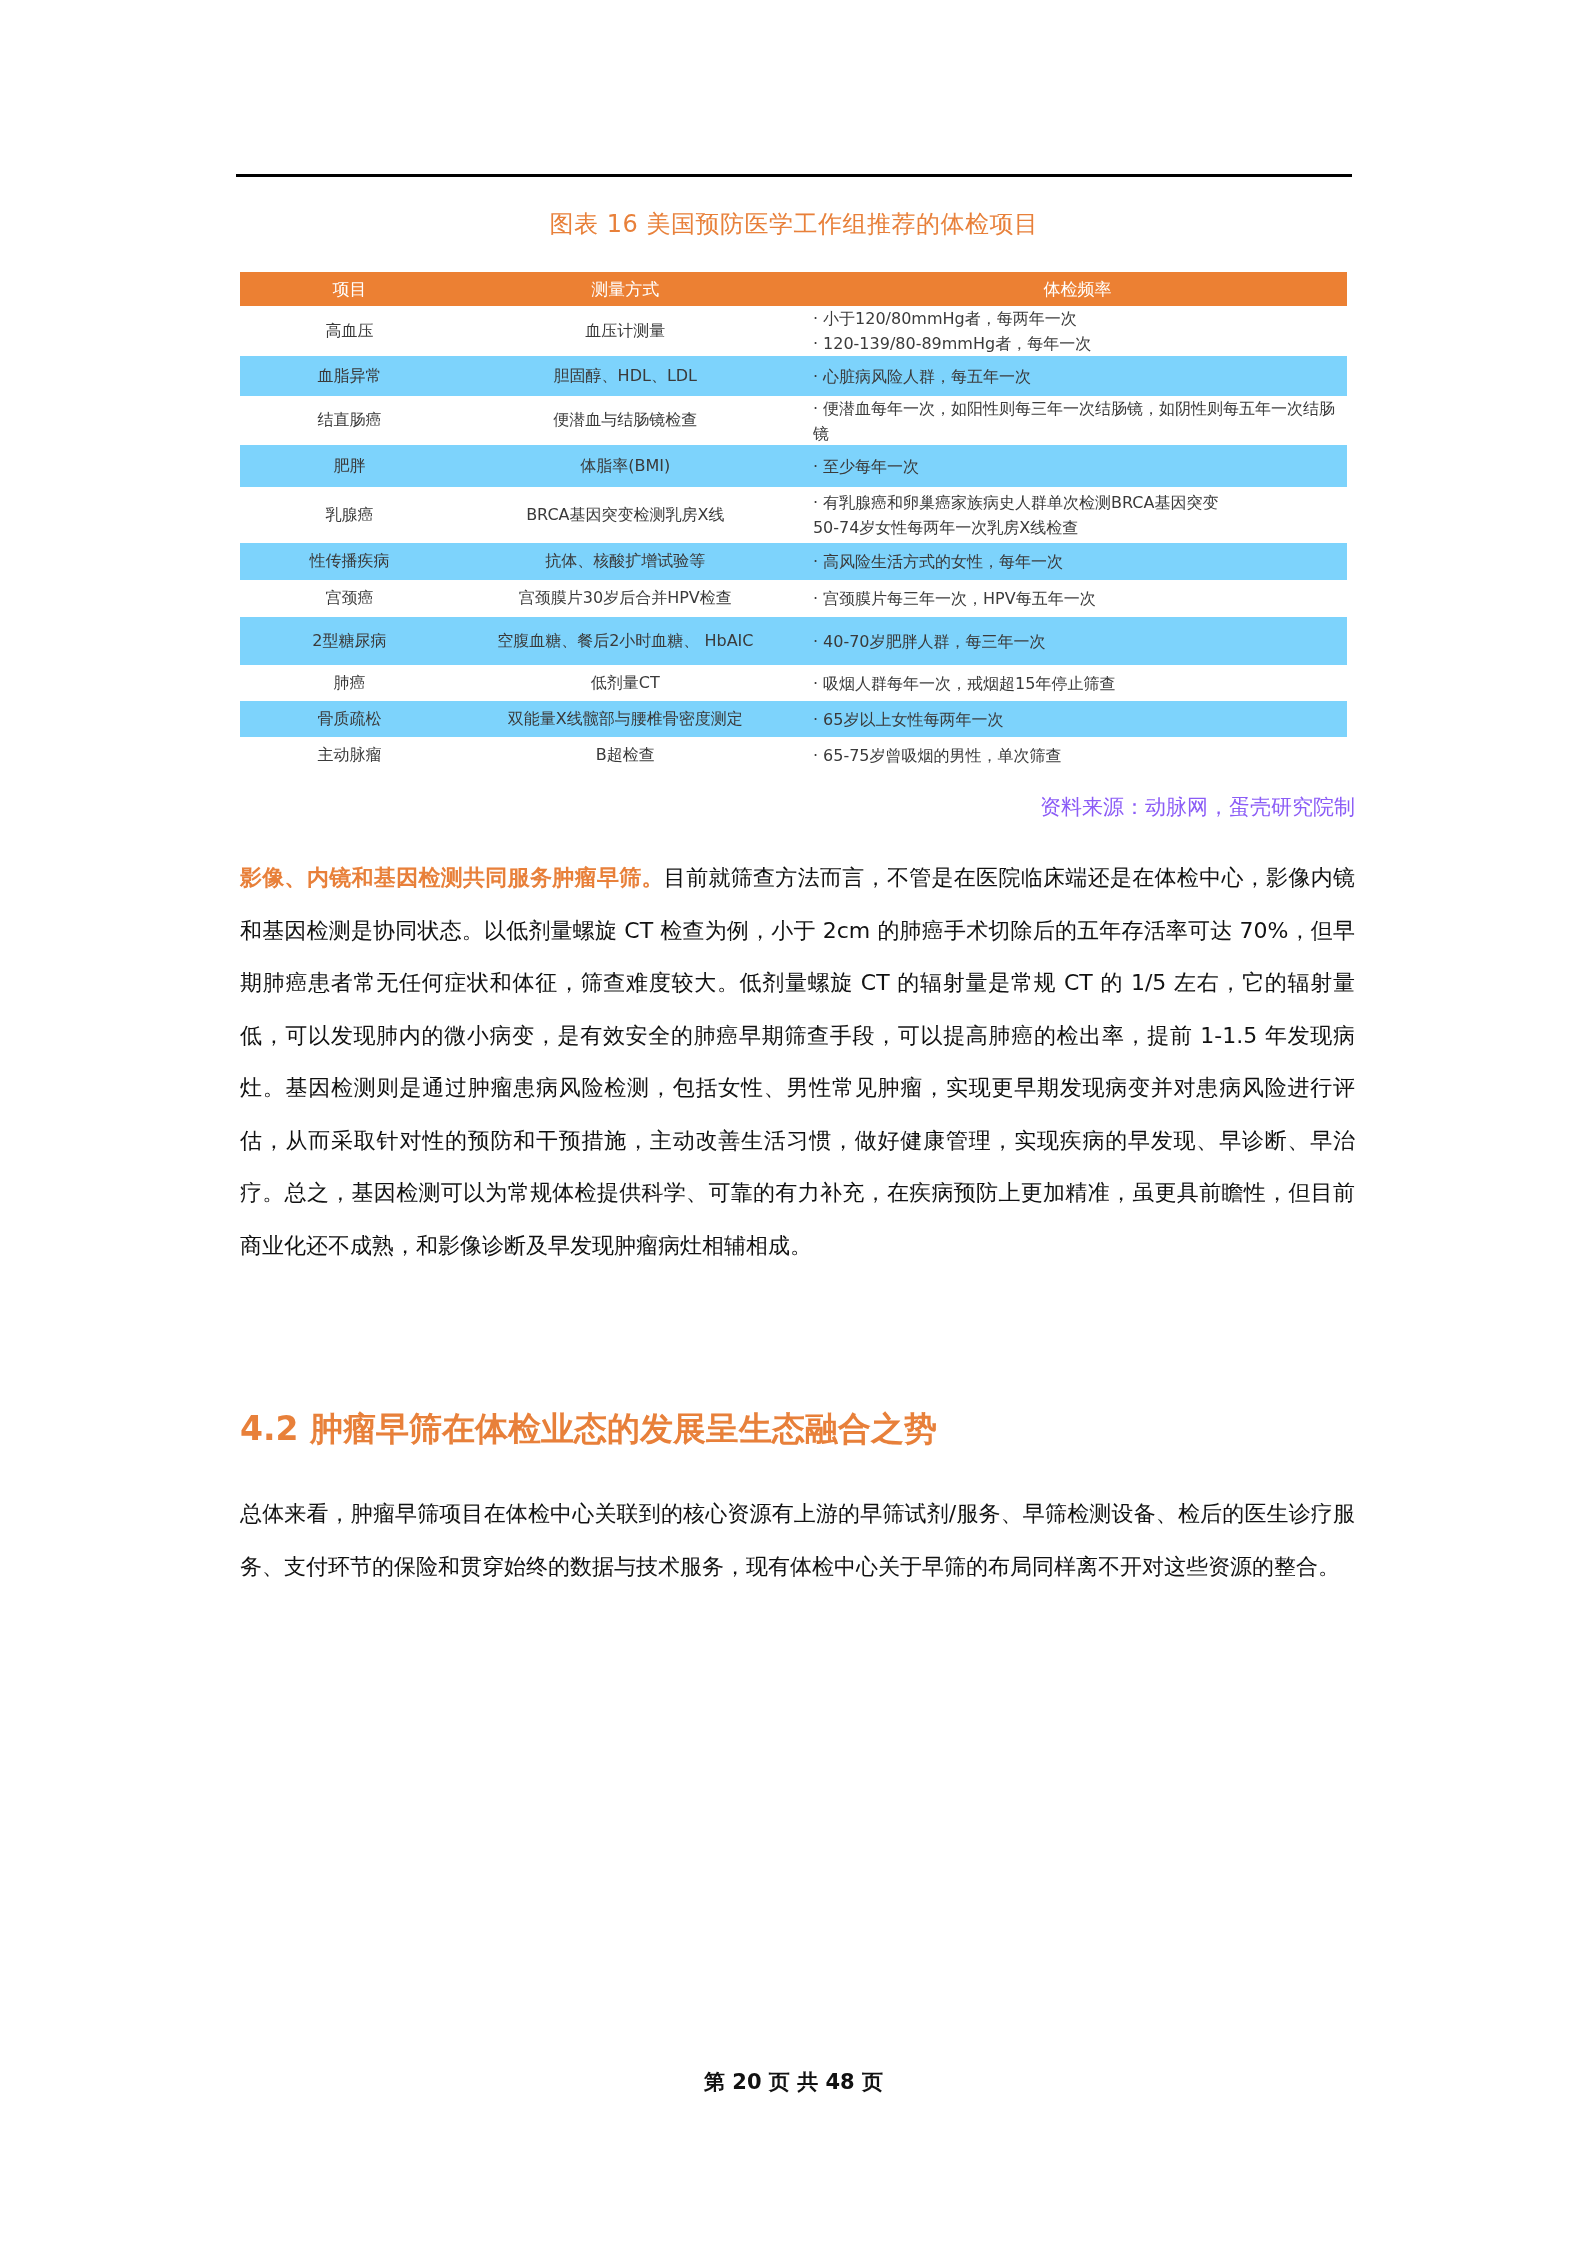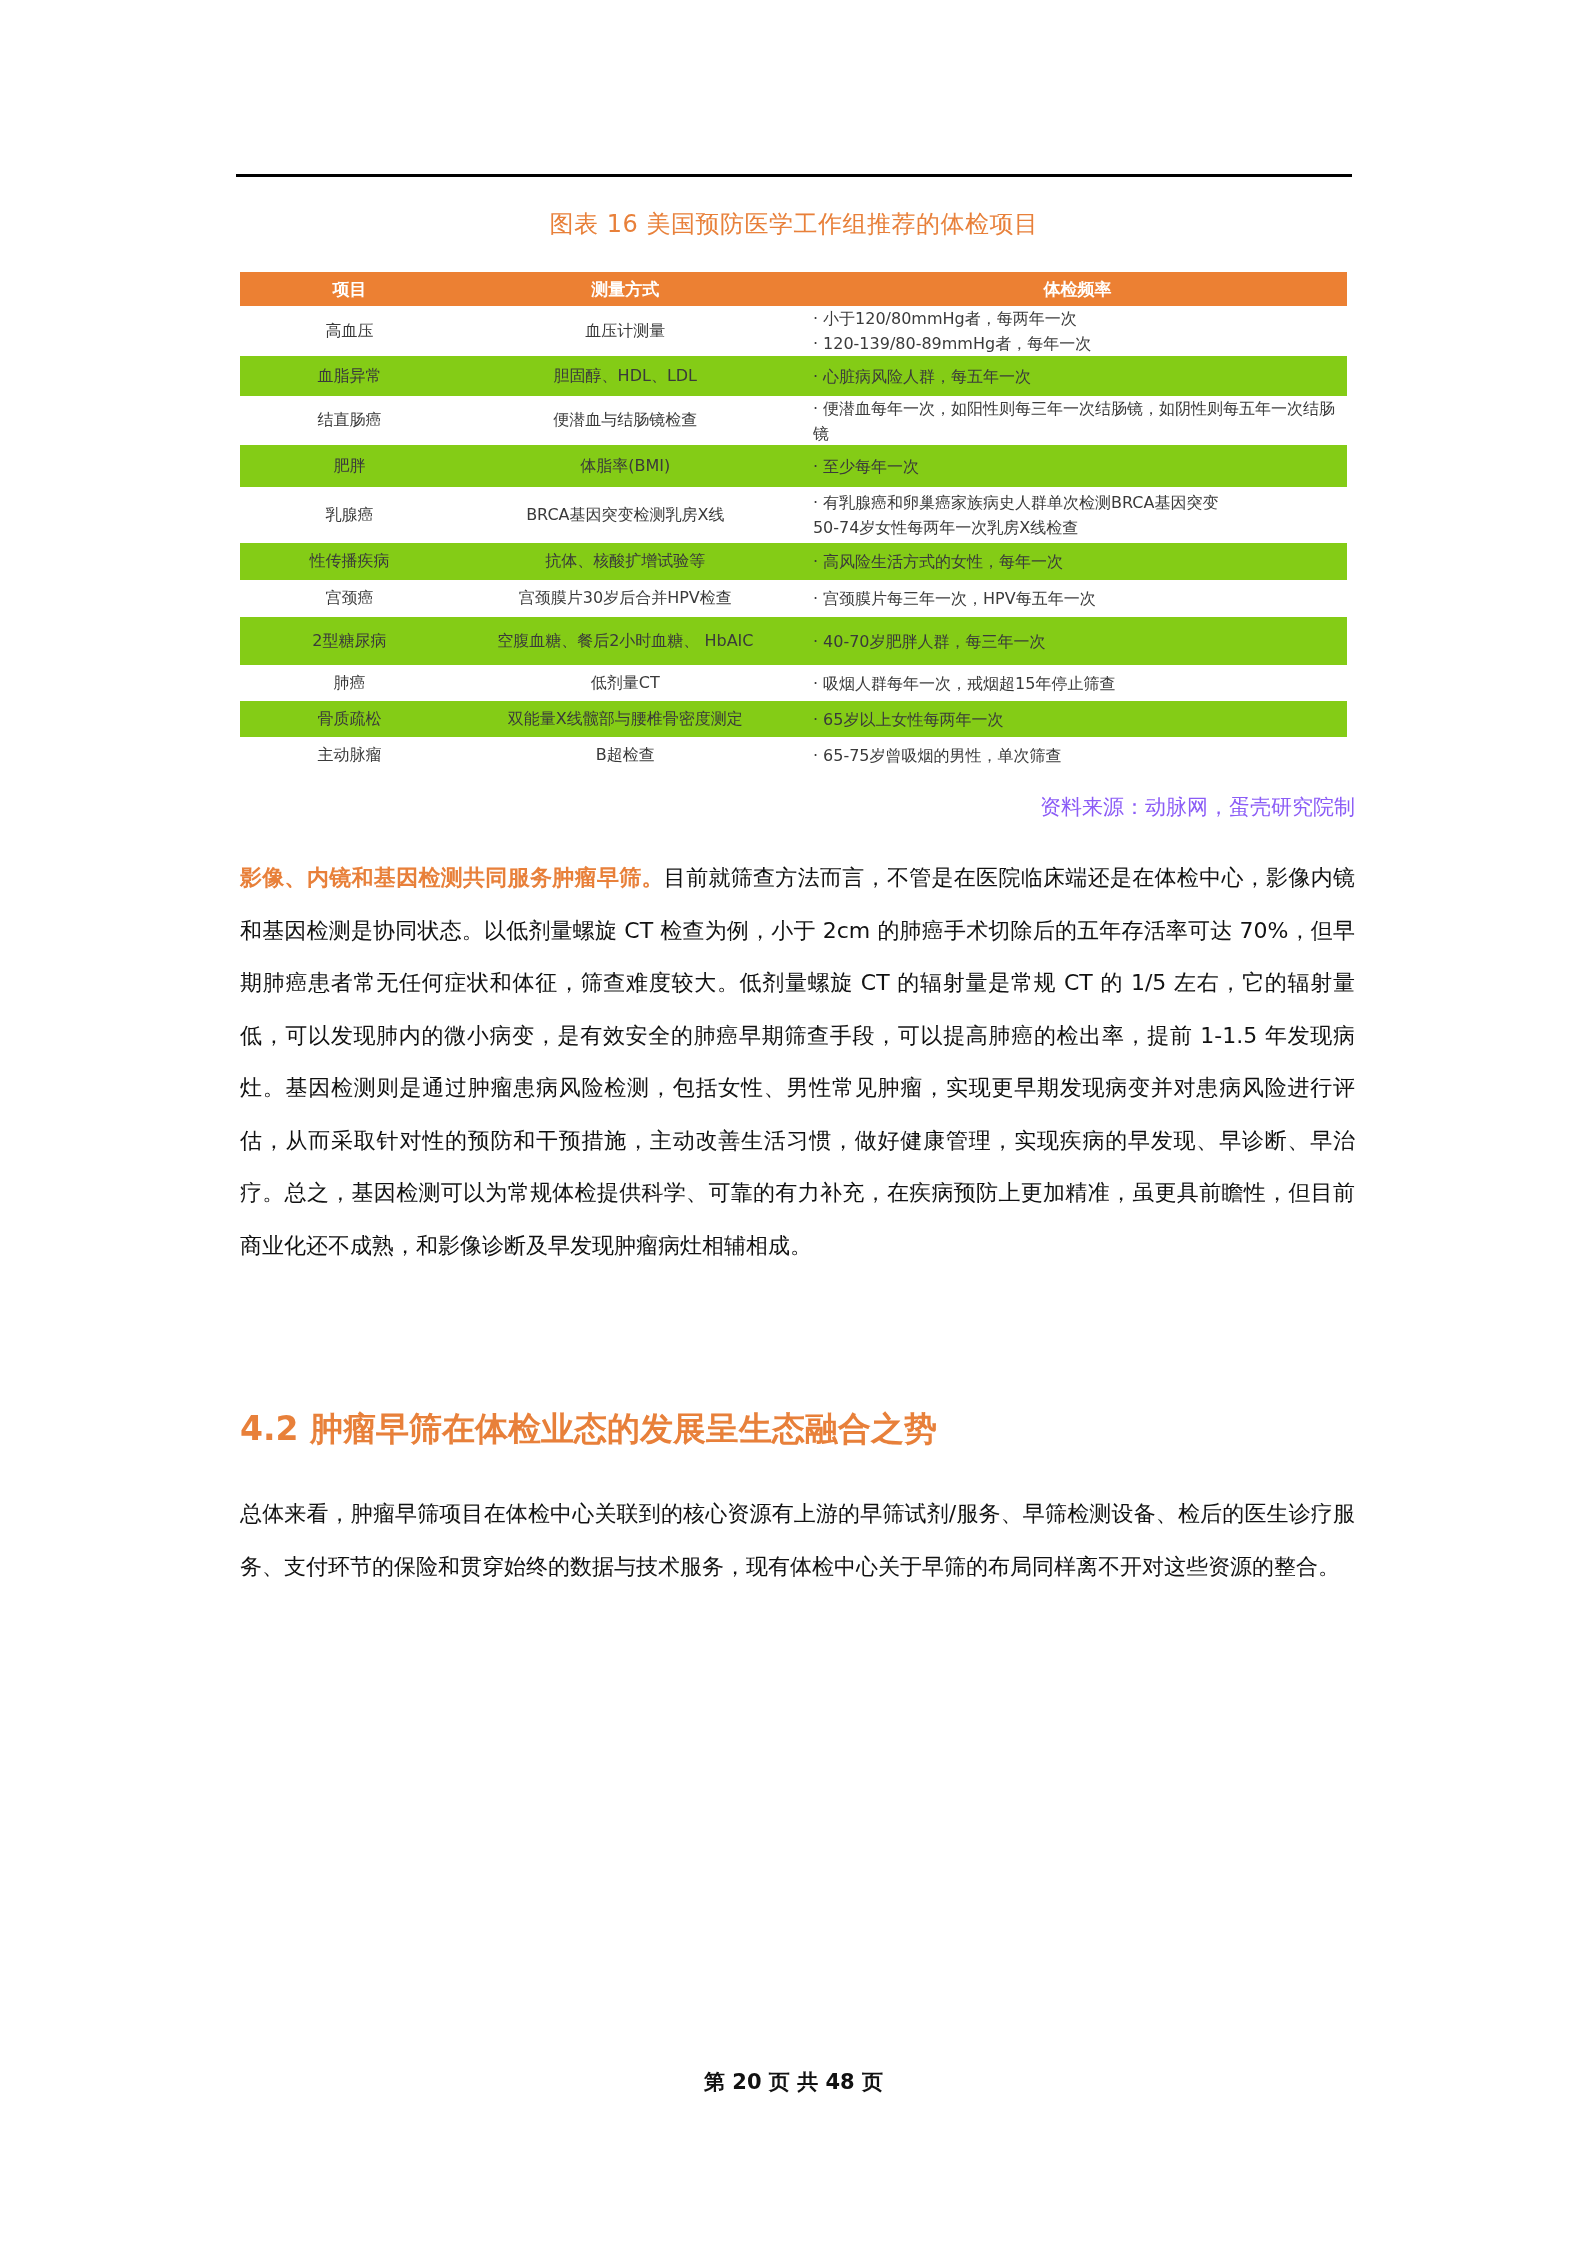--- a/index.html
+++ b/index.html
@@ -12,22 +12,22 @@
     }
     .fig-title {
       position: absolute; left: 236px; top: 208px; width: 1116px; text-align: center;
       font-size: 24px; color: #e8803a; letter-spacing: 0.5px;
     }
     .table {
       position: absolute; left: 240px; top: 272px; width: 1107px;
       font-size: 16px; color: #3a3a3a;
     }
     .trow { display: flex; align-items: center; }
-    .thead { background: #ec8033; color: #ffffff; height: 34px; font-size: 17px; font-weight: bold; }
-    .trow.alt { background: #84cc16; }
+    .thead { background: #ec8033; color: #ffffff; height: 34px; font-size: 17px; font-weight: normal; }
+    .trow.alt { background: #7dd3fc; }
     .c1 { width: 222px; text-align: center; }
     .c2 { width: 338px; text-align: center; }
     .c3 { width: 547px; text-align: left; padding-left: 5px; box-sizing: border-box; line-height: 25px; margin-left: 16px; }
     .thead .c3 { text-align: center; padding-left: 0; }
     .source {
       position: absolute; right: 232px; top: 793px; font-size: 21px; color: #8b5cf6;
     }
     .para {
       position: absolute; left: 240px; width: 1115px;
       font-size: 22px; line-height: 52.5px; color: #111; text-align: justify;

